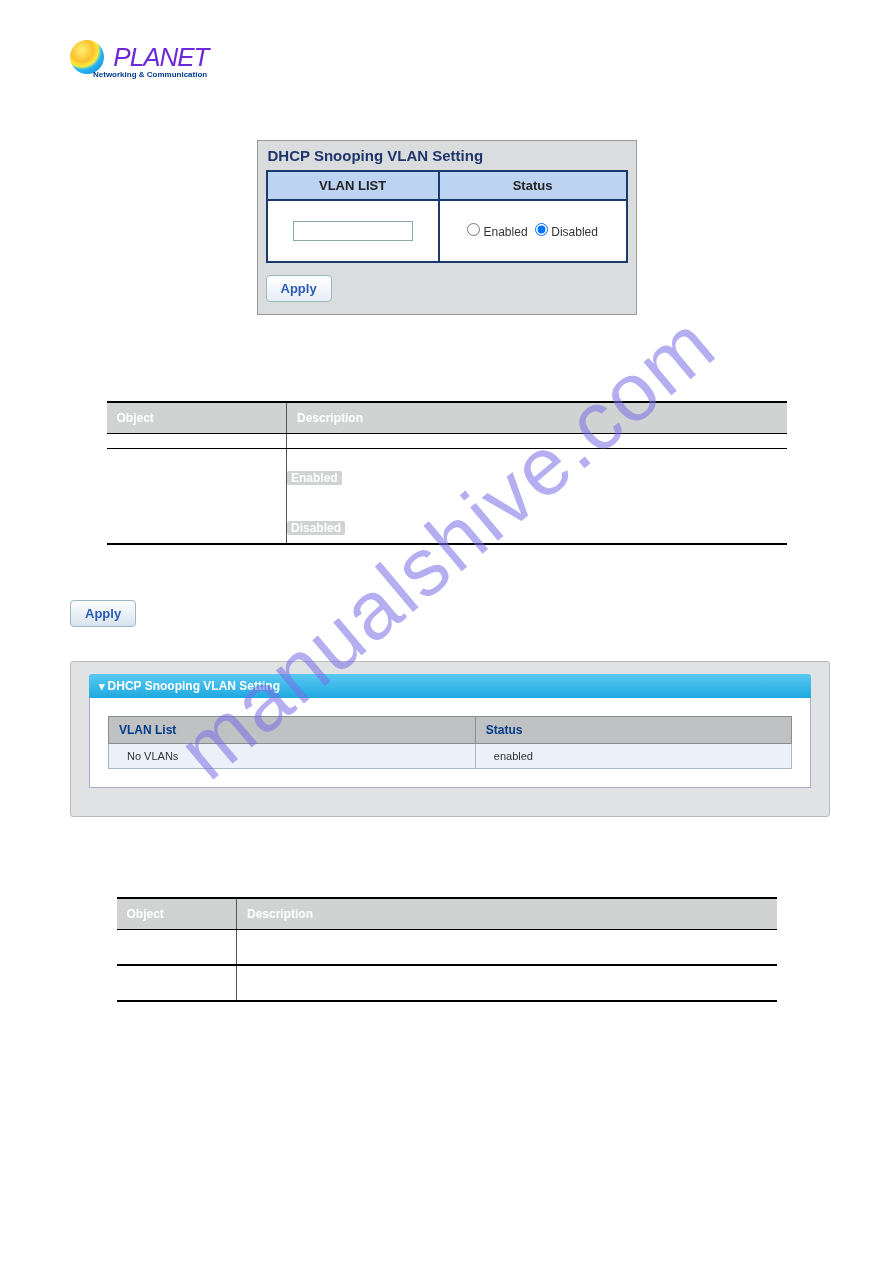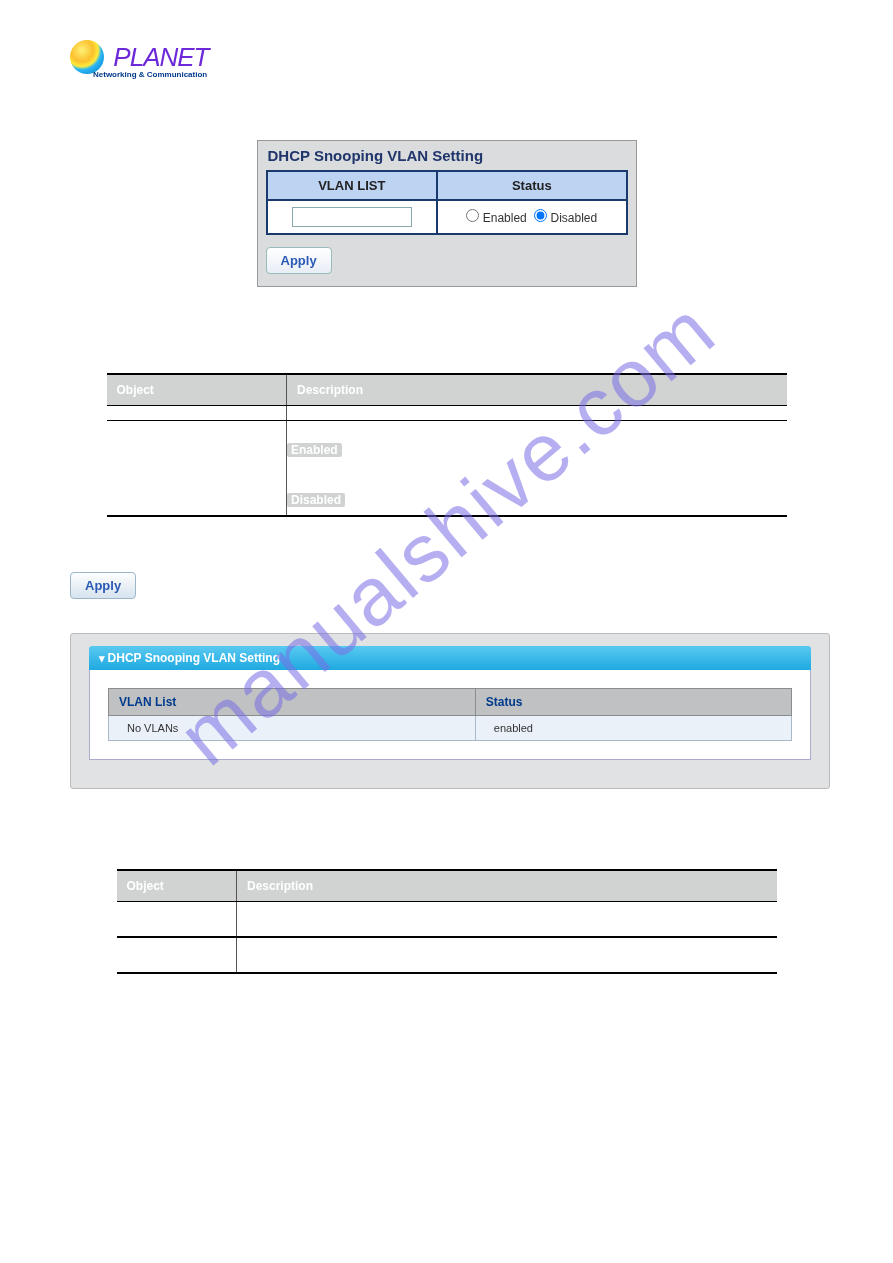--- a/index.html
+++ b/index.html
@@ -8,21 +8,21 @@
     .logo-area { position: relative; height: 60px; margin-bottom: 40px; }
     .logo-globe { display:inline-block; vertical-align:middle; width:34px; height:34px; border-radius:50%; background: radial-gradient(circle at 35% 30%, #fff176 0%, #fbc02d 35%, #ffeb3b 50%, #29b6f6 60%, #0277bd 100%); margin-right:6px; }
     .logo-text { display:inline-block; vertical-align:middle; font-weight:400; font-style:italic; font-size:26px; color:#6d28d9; letter-spacing:-1px; }
     .logo-sub { font-size:8px; color:#003a8c; font-style:normal; font-weight:bold; letter-spacing:0; margin-top:-4px; margin-left:23px; }
     .header-subtitle { position:absolute; right:20px; top:26px; font-style:italic; font-size:11px; color:#fff; }
 
     .panel1 { width: 380px; margin: 0 auto 20px; background:#dadcdd; border:1px solid #999; position:relative; }
     .panel1-title { font-weight:bold; font-size:15px; color:#20356b; padding:6px 10px; background:#dadcdd; }
     .panel1-table { margin:0 8px; border-collapse:collapse; width:calc(100% - 16px); }
     .panel1-table th { background:#bcd3f2; color:#222; font-weight:bold; padding:6px; border:2px solid #1a3a6d; font-size:13px; }
-    .panel1-table td { background:#fff; border:2px solid #1a3a6d; padding:6px; text-align:center; }
+    .panel1-table td { background:#fff; border:2px solid #1a3a6d; padding:20px; text-align:center; }
     .vlan-input { width:120px; height:20px; border:1px solid #8aa; }
     .radio-lbl { font-size:12px; color:#333; margin:0 2px; }
     .apply-btn { display:inline-block; margin:12px 8px; padding:5px 14px; background:linear-gradient(#fff,#e8eef6); border:1px solid #9bb; border-radius:4px; color:#2a5ab5; font-weight:bold; font-size:13px; cursor:pointer; }
     .apply-btn-standalone { display:inline-block; margin:14px 0; padding:5px 14px; background:linear-gradient(#fdfefe,#d7e3ee); border:1px solid #9db7c9; border-radius:4px; color:#2a5ab5; font-weight:bold; font-size:13px; cursor:pointer; }
 
     .caption { text-align:center; font-weight:bold; font-size:12px; margin:8px 0 24px; color:#fff; }
     .body-text { font-size:12px; margin-bottom:14px; color:#fff; }
     .body-text2 { font-size:12px; margin-bottom:14px; color:#fff; }
 
     .obj-table { width:680px; margin:0 auto 22px; border-collapse:collapse; }

